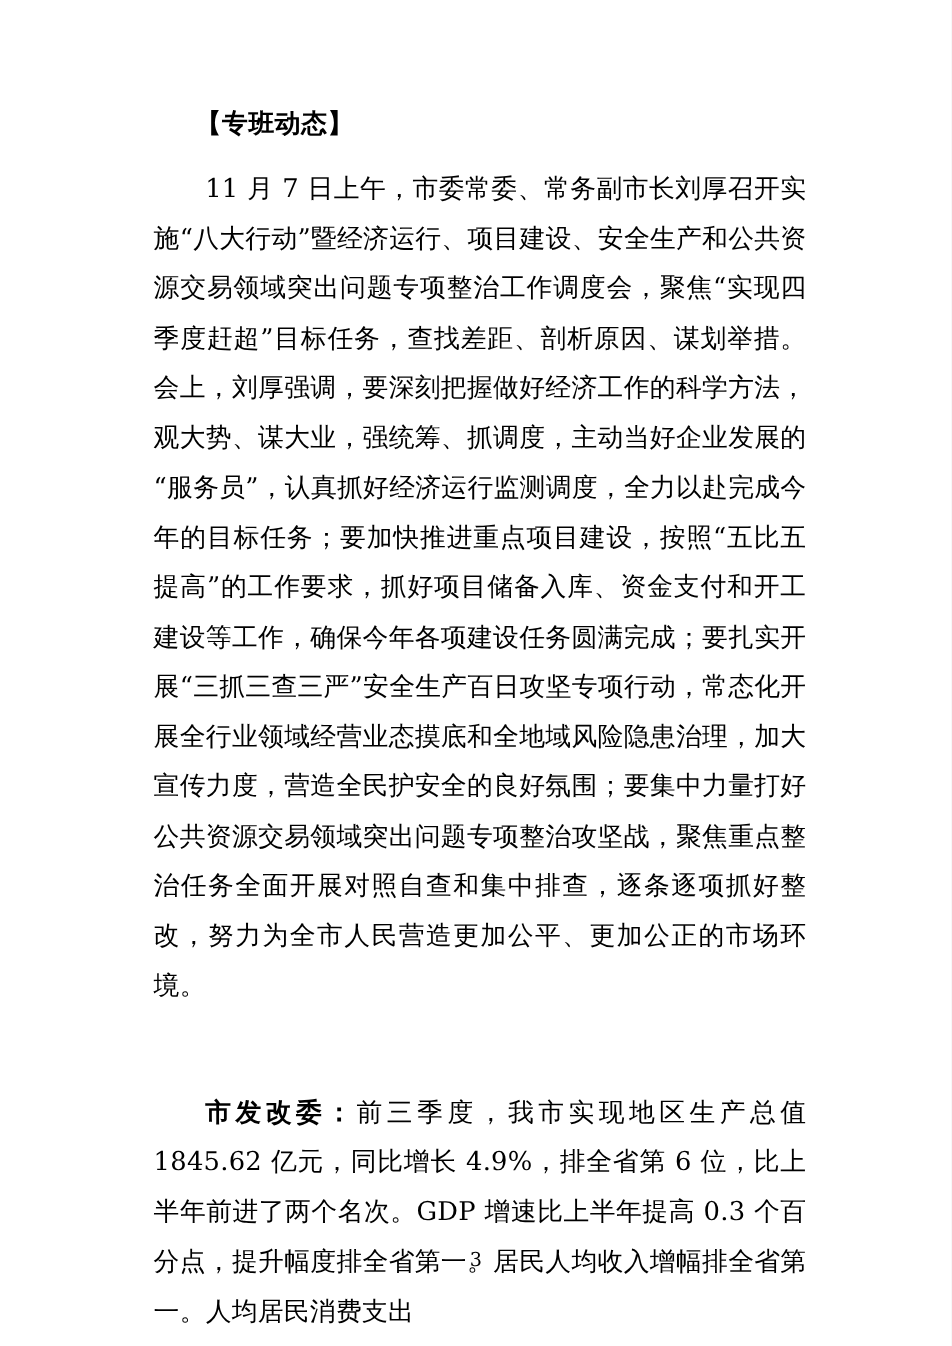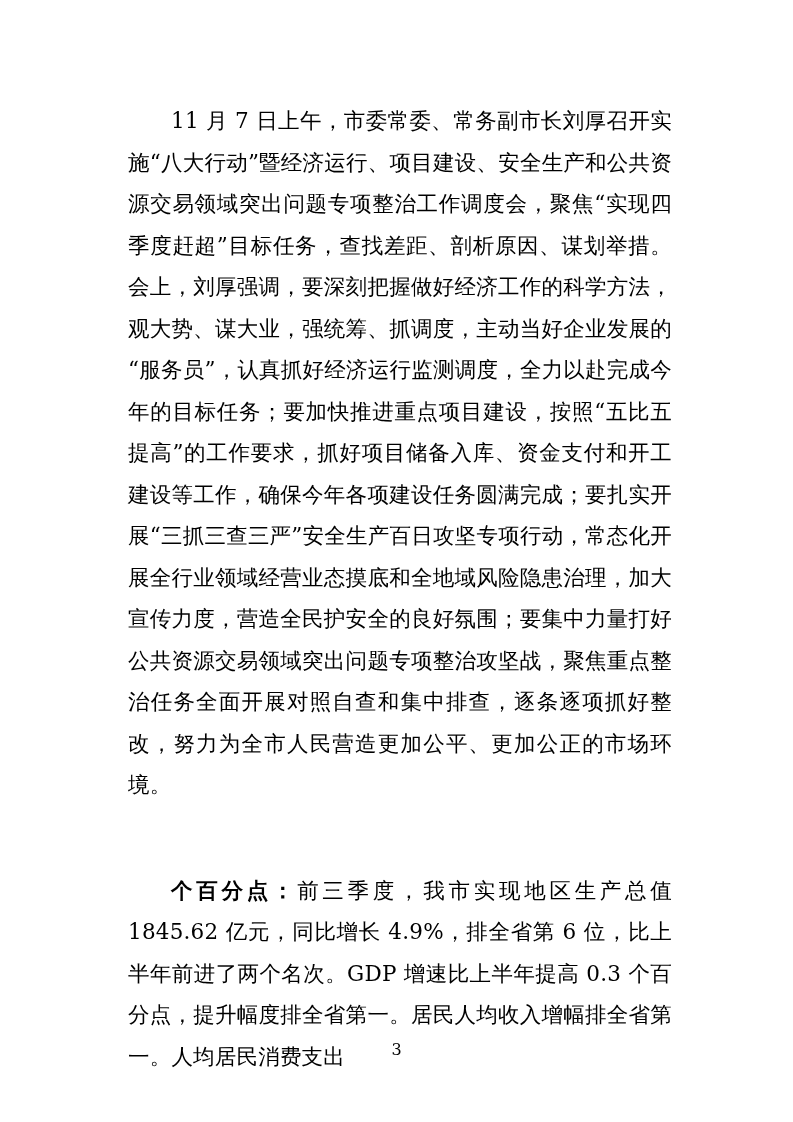--- a/index.html
+++ b/index.html
@@ -62,28 +62,29 @@
     font-size: 16px;
     color: #000000;
   }
 </style>
 </head>
 <body>
 
 <div class="page">
   <div class="content">
 
+    <div class="section-heading">【专班动态】</div>
 
     <div class="gap-small"></div>
 
     <p class="body-para">11 月 7 日上午，市委常委、常务副市长刘厚召开实施“八大行动”暨经济运行、项目建设、安全生产和公共资源交易领域突出问题专项整治工作调度会，聚焦“实现四季度赶超”目标任务，查找差距、剖析原因、谋划举措。会上，刘厚强调，要深刻把握做好经济工作的科学方法，观大势、谋大业，强统筹、抓调度，主动当好企业发展的“服务员”，认真抓好经济运行监测调度，全力以赴完成今年的目标任务；要加快推进重点项目建设，按照“五比五提高”的工作要求，抓好项目储备入库、资金支付和开工建设等工作，确保今年各项建设任务圆满完成；要扎实开展“三抓三查三严”安全生产百日攻坚专项行动，常态化开展全行业领域经营业态摸底和全地域风险隐患治理，加大宣传力度，营造全民护安全的良好氛围；要集中力量打好公共资源交易领域突出问题专项整治攻坚战，聚焦重点整治任务全面开展对照自查和集中排查，逐条逐项抓好整改，努力为全市人民营造更加公平、更加公正的市场环境。</p>
 
     <div class="gap-block"></div>
 
 
     <div class="gap-small"></div>
 
-    <p class="body-para"><span class="lead">个百分点：</span><span>前三季度，我市实现地区生产总值 1845.62 亿元，同比增长 4.9%，排全省第 6 位，比上半年前进了两个名次。GDP 增速比上半年提高 0.3 个百分点，提升幅度排全省第一。居民人均收入增幅排全省第一。人均居民消费支出</span></p>
+    <p class="body-para"><span class="lead">市发改委：</span><span>前三季度，我市实现地区生产总值 1845.62 亿元，同比增长 4.9%，排全省第 6 位，比上半年前进了两个名次。GDP 增速比上半年提高 0.3 个百分点，提升幅度排全省第一。居民人均收入增幅排全省第一。人均居民消费支出</span></p>
 
   </div>
 
   <div class="page-number">3</div>
 </div>
 
 </body></html>

